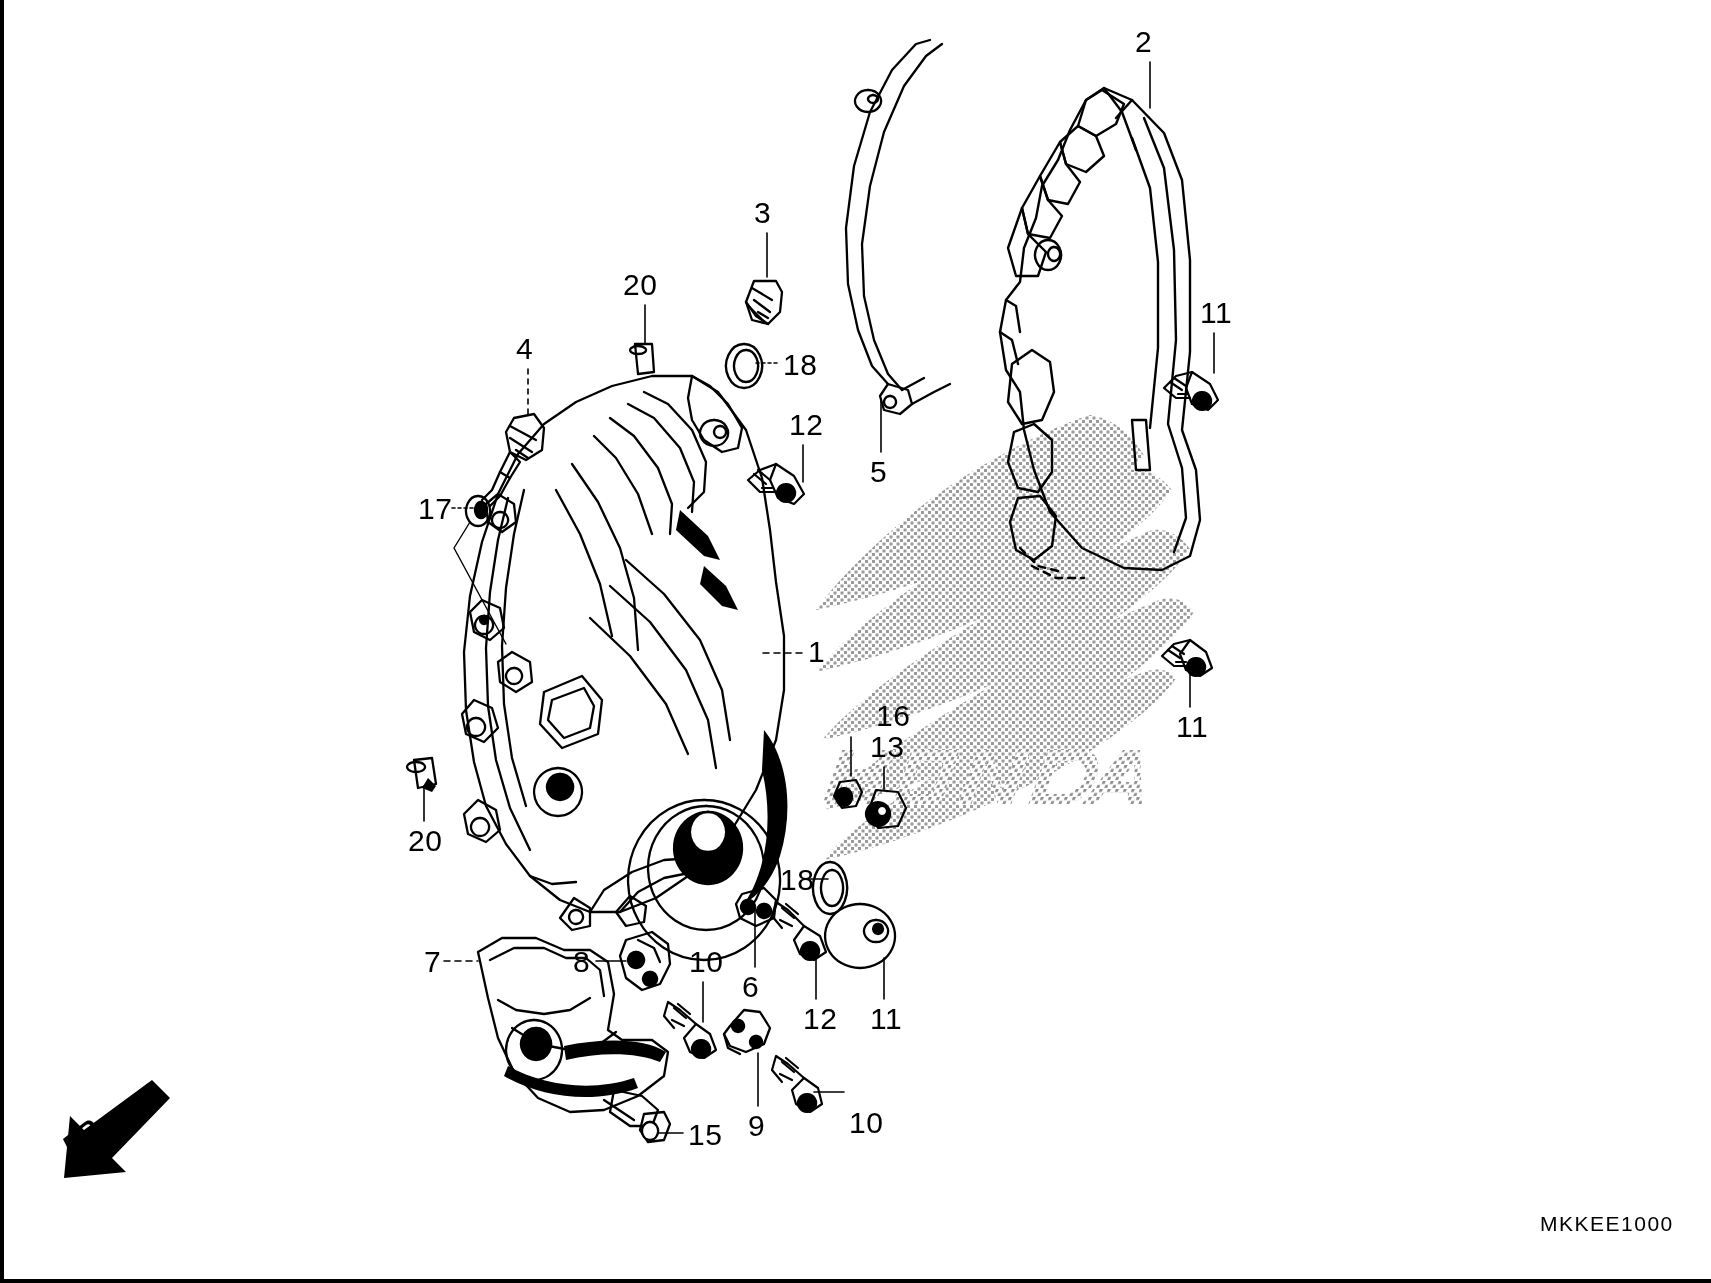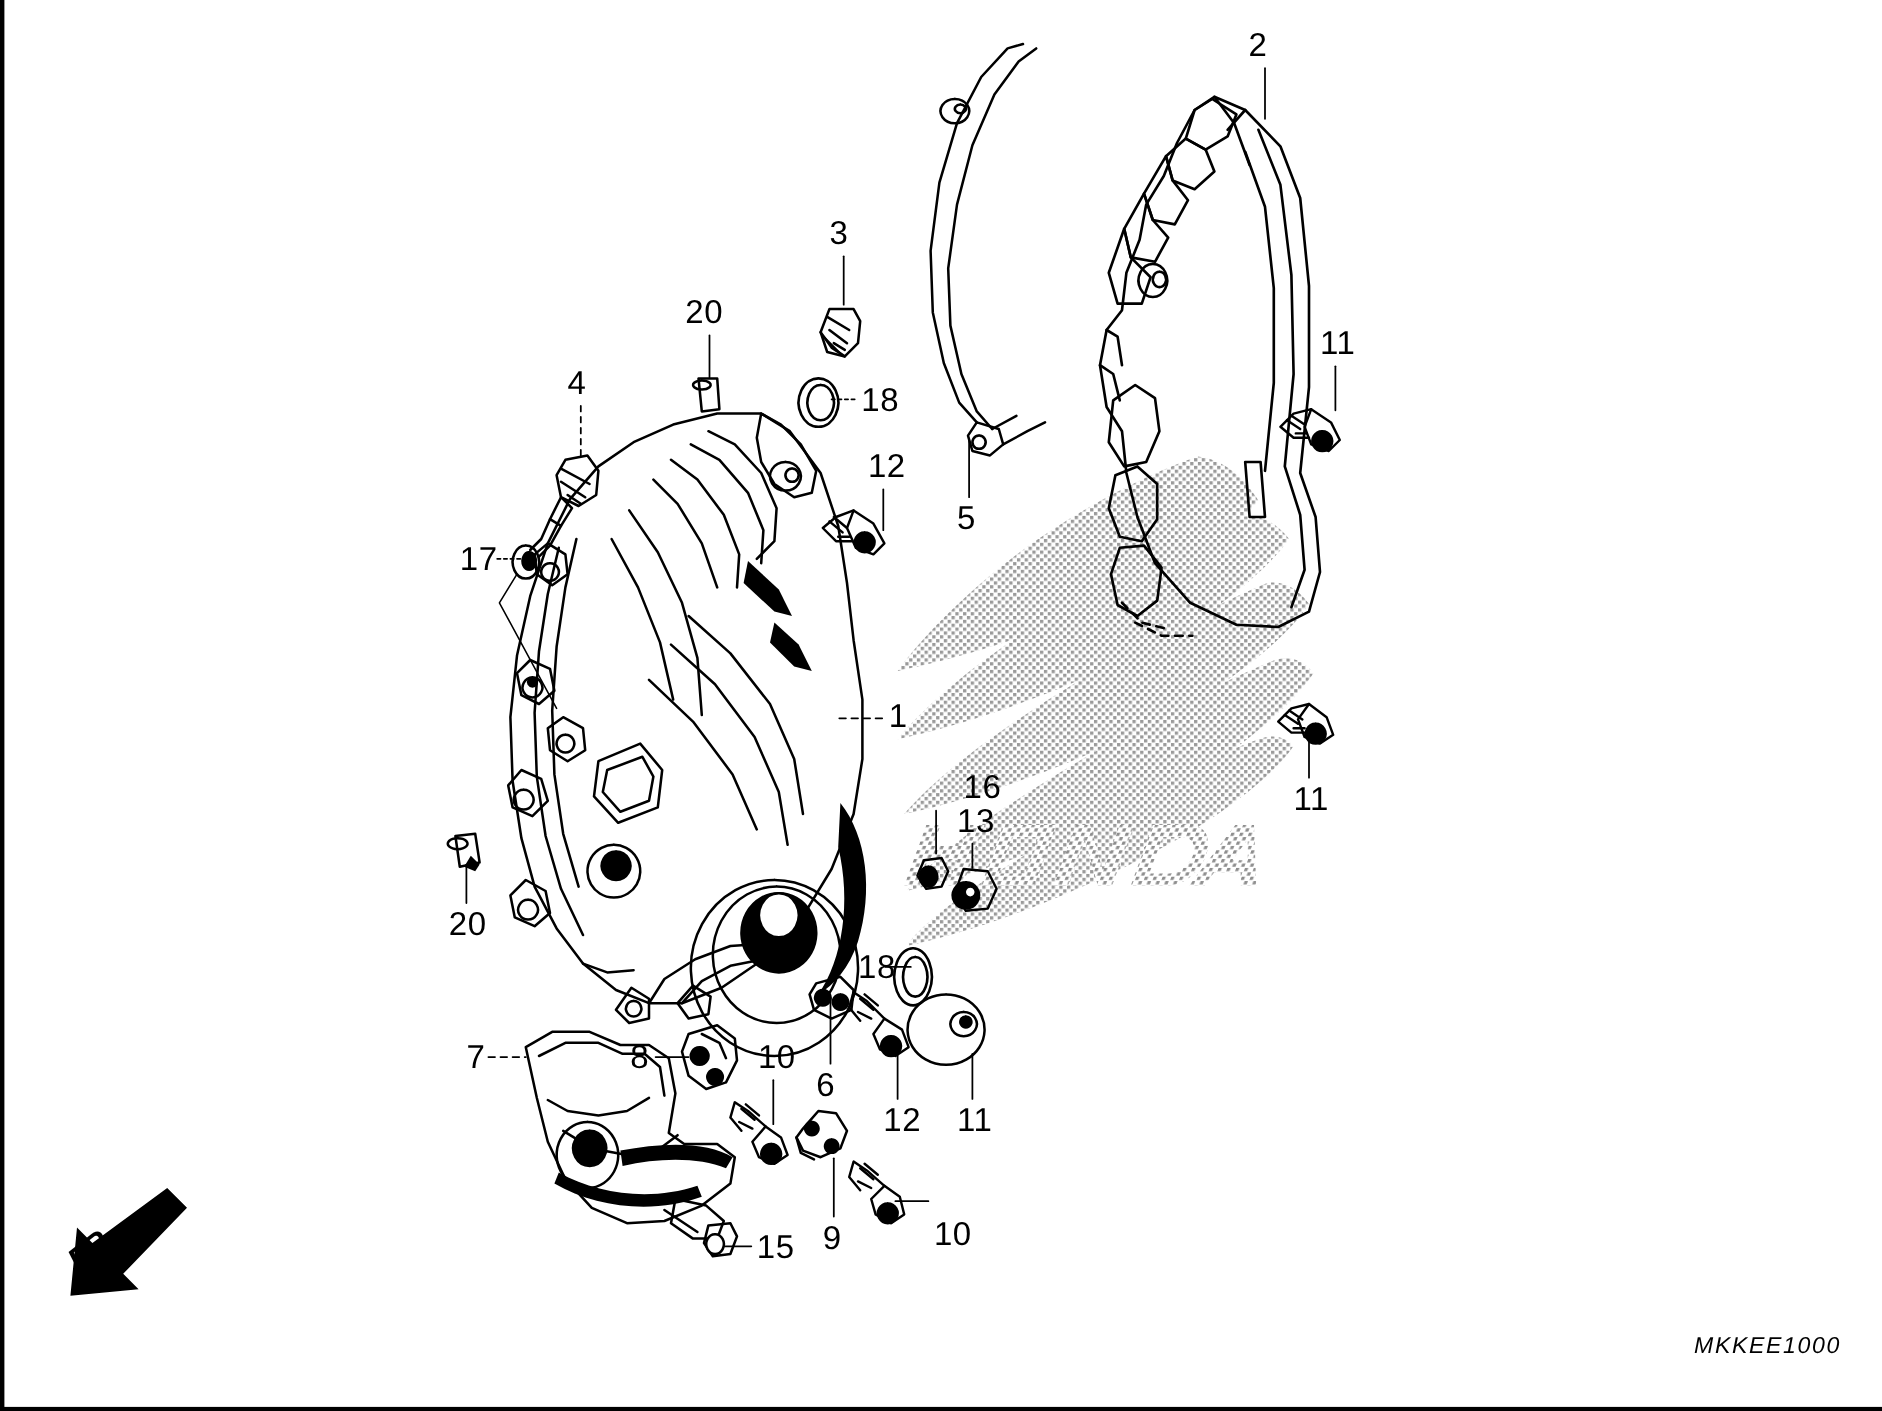--- a/index.html
+++ b/index.html
@@ -25,21 +25,20 @@
     letter-spacing:0.5px;
     white-space:nowrap;
     user-select:none;
   }
   .code{
     position:absolute;
     font-family:"Liberation Sans", sans-serif;
     font-size:21px;
     letter-spacing:1.5px;
     color:#000;
-    font-style:italic;
   }
   .fr{
     position:absolute;
     font-family:"Liberation Sans", sans-serif;
     font-size:29px;
     font-style:italic;
     font-weight:bold;
     color:#000;
     transform:rotate(-38deg);
     transform-origin:left bottom;

